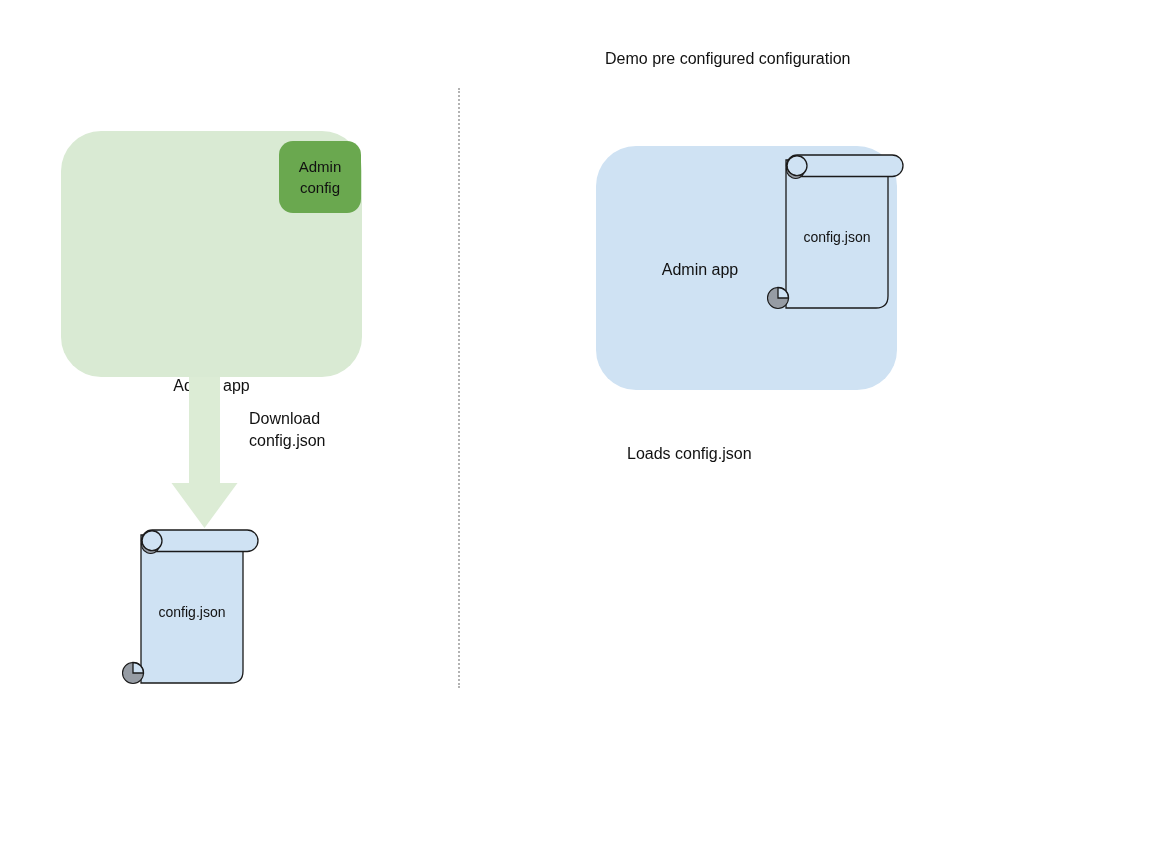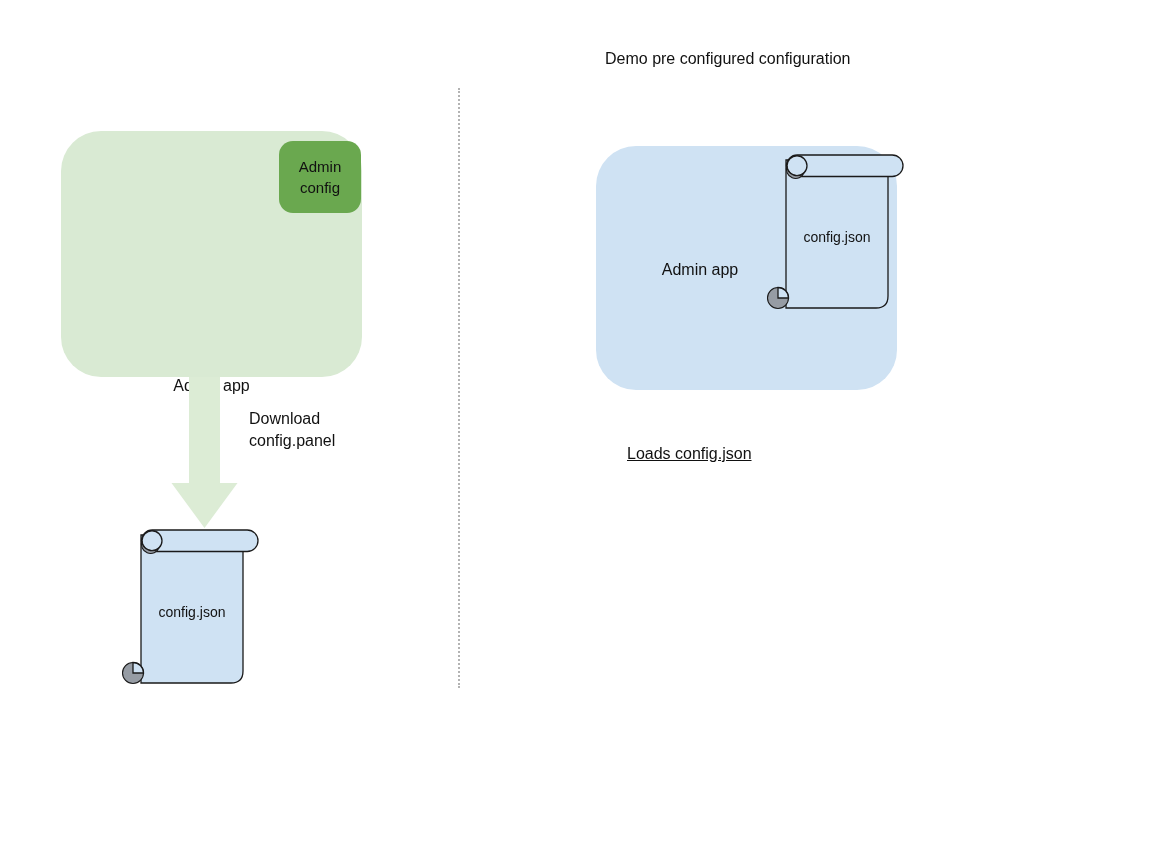--- a/index.html
+++ b/index.html
@@ -39,21 +39,21 @@
 
   .scroll{position:absolute; width:140px; height:162px;}
   #scroll-left{left:120px; top:527px;}
   #scroll-right{left:765px; top:152px;}
   .scroll svg{position:absolute; left:0; top:0;}
   .sfill{fill:var(--box-blue); stroke:var(--outline); stroke-width:1.3;}
   .sshade{fill:var(--scroll-shade); stroke:var(--outline); stroke-width:1.1;}
   .scroll-label{position:absolute; left:21px; top:76px; width:102px; text-align:center;
     font-size:14px; line-height:18px;}
 
-  #caption-right{position:absolute; left:627px; top:443px; font-size:16px; line-height:22px;text-decoration:underline;}
+  #caption-right{position:absolute; left:627px; top:443px; font-size:16px; line-height:22px;}
 </style>
 </head>
 <body>
 
 <div id="canvas">
 
   <div class="title" id="title-right">Demo pre configured configuration</div>
 
   <div id="divider"></div>
 
@@ -61,21 +61,21 @@
     <div class="app-label" id="admin-label">Admin app</div>
     <div id="admin-panel">Admin
 config</div>
   </div>
 
   <svg id="down-arrow" width="70" height="152" viewBox="0 0 70 152">
     <polygon class="arrow-poly" points="19,0 50,0 50,106 67.5,106 34.5,151 1.5,106 19,106"></polygon>
   </svg>
 
   <div id="download-label">Download
-config.panel</div>
+config.json</div>
 
   <div class="scroll" id="scroll-left">
     <svg width="140" height="162" viewBox="0 0 140 162">
       <path class="sfill" d="M21,8 H123 V144 Q123,156 111,156 H21 Z"></path>
       <rect class="sfill" x="21.5" y="3" width="116.5" height="21.5" rx="10.75"></rect>
       <circle class="sfill" cx="32" cy="13.75" r="10"></circle>
       <path class="sshade" d="M22,13.75 A10,10 0 0 0 39.2,20.6 A6.8,6.8 0 0 1 22,13.75 Z"></path>
       <circle class="sshade" cx="13" cy="146" r="10.5"></circle>
       <path class="sfill" d="M13,146 L13,135.5 A10.5,10.5 0 0 1 23.5,146 Z"></path>
     </svg>

